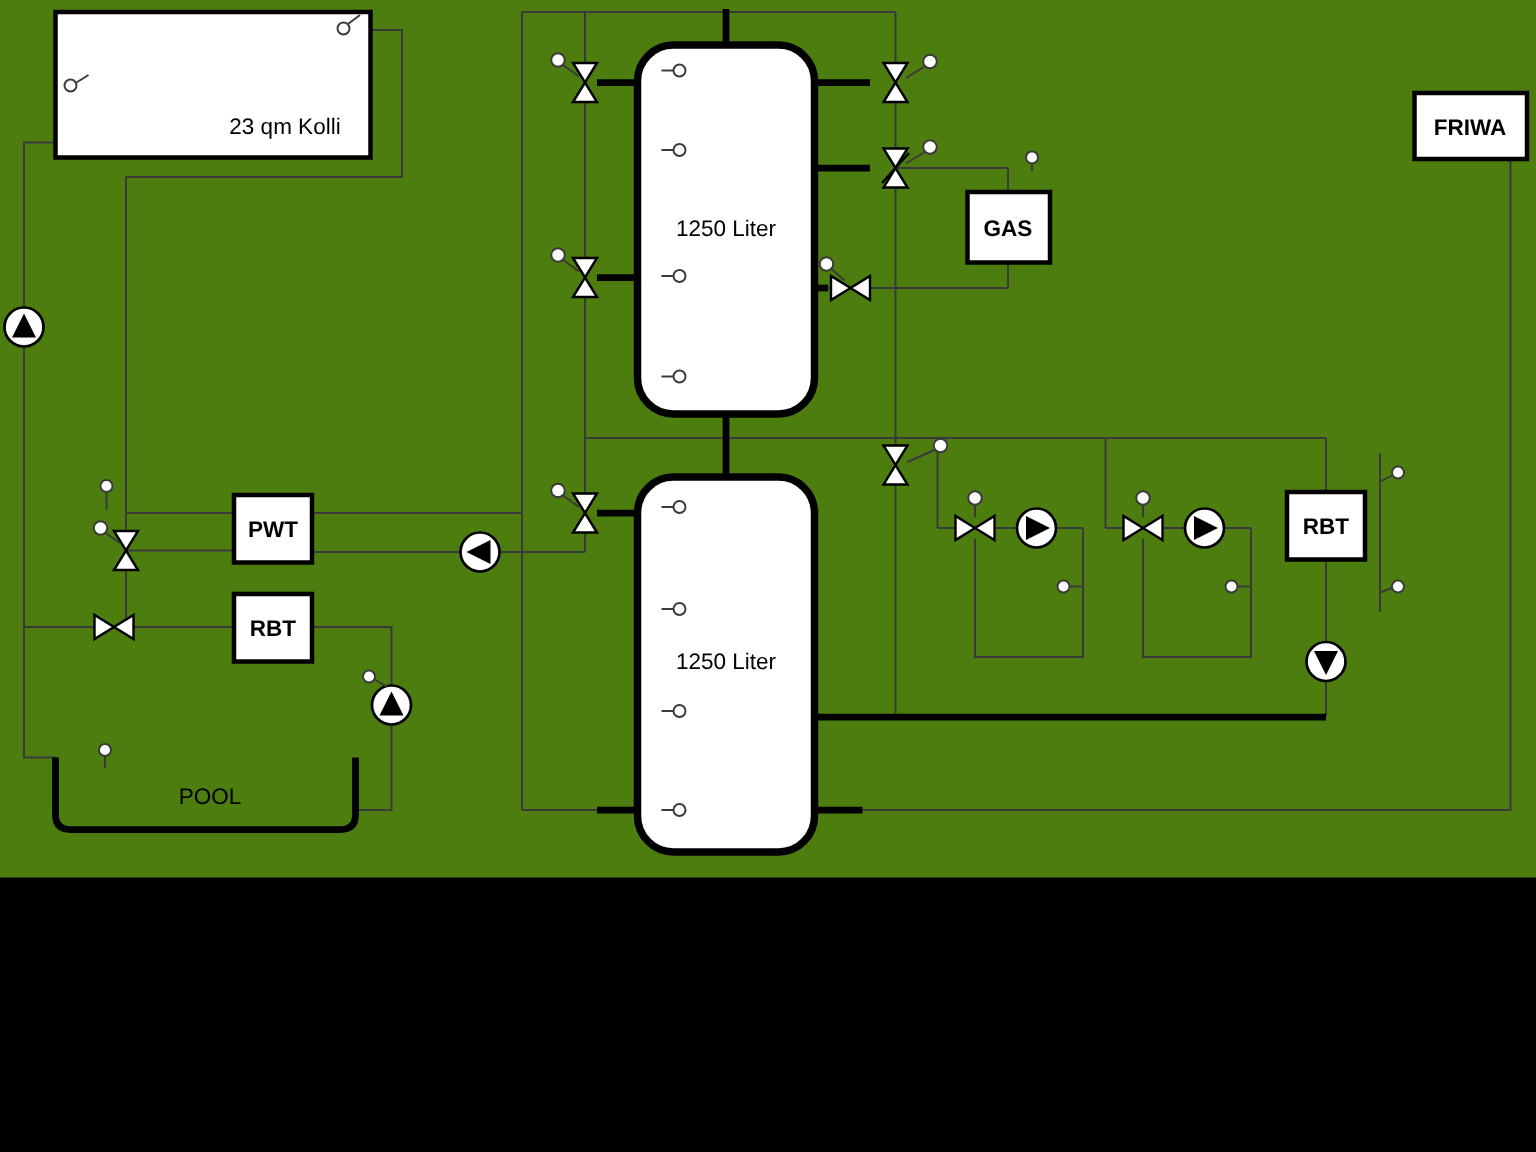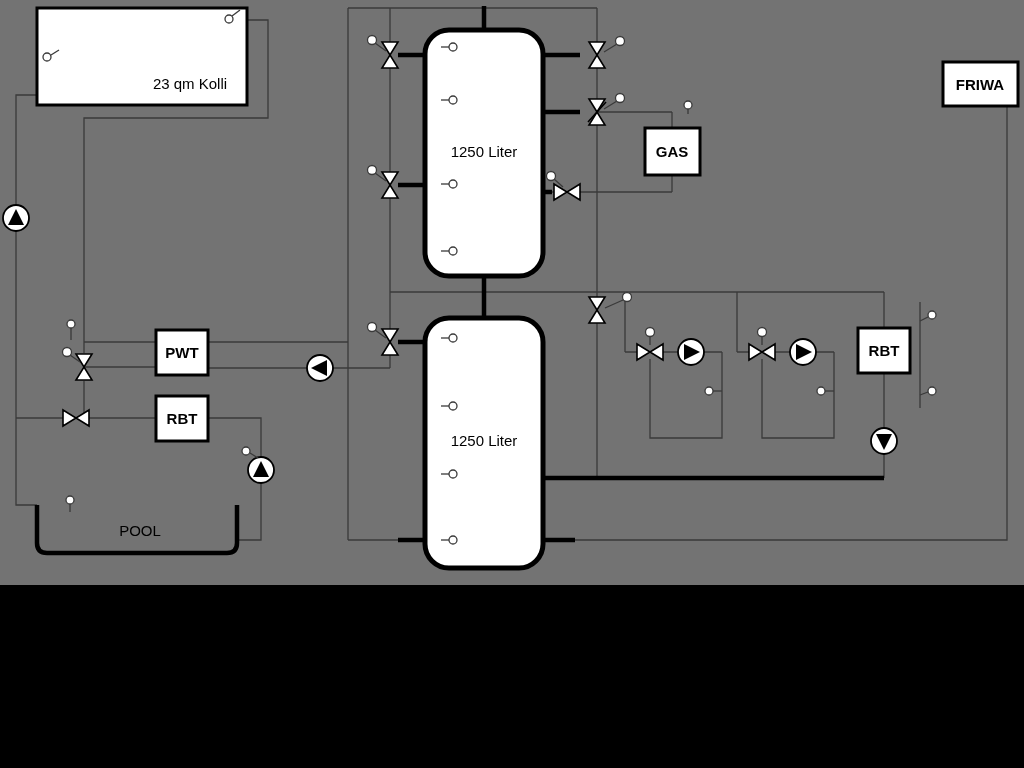--- a/index.html
+++ b/index.html
@@ -1,16 +1,16 @@
 <!DOCTYPE html>
 <html><head>
 <meta charset="utf-8">
 <style>
   html,body{margin:0;padding:0;background:#ffffff;width:1024px;height:768px;overflow:hidden;}
-  .stage{position:relative;width:1024px;height:768px;background:#737373;}
+  .stage{position:relative;width:1024px;height:768px;background:#4d7c0f;}
   svg{position:absolute;top:0;left:0;}
   .lbl{font-family:"Liberation Sans",sans-serif;font-size:15px;fill:#000;text-anchor:middle;}
   .lbl-bold{font-family:"Liberation Sans",sans-serif;font-size:15px;font-weight:bold;fill:#000;text-anchor:middle;}
   .pipe{stroke:#3a3a3a;stroke-width:1.3;fill:none;}
   .pipe-thick{stroke:#000;stroke-width:4.5;fill:none;}
   .box{fill:#fff;stroke:#000;stroke-width:3;}
   .tank{fill:#fff;stroke:#000;stroke-width:5;}
   .sensor{fill:#fff;stroke:#3a3a3a;stroke-width:1.3;}
   .valve{fill:#fff;stroke:#000;stroke-width:1.6;}
   .pumpc{fill:#fff;stroke:#000;stroke-width:1.8;}

